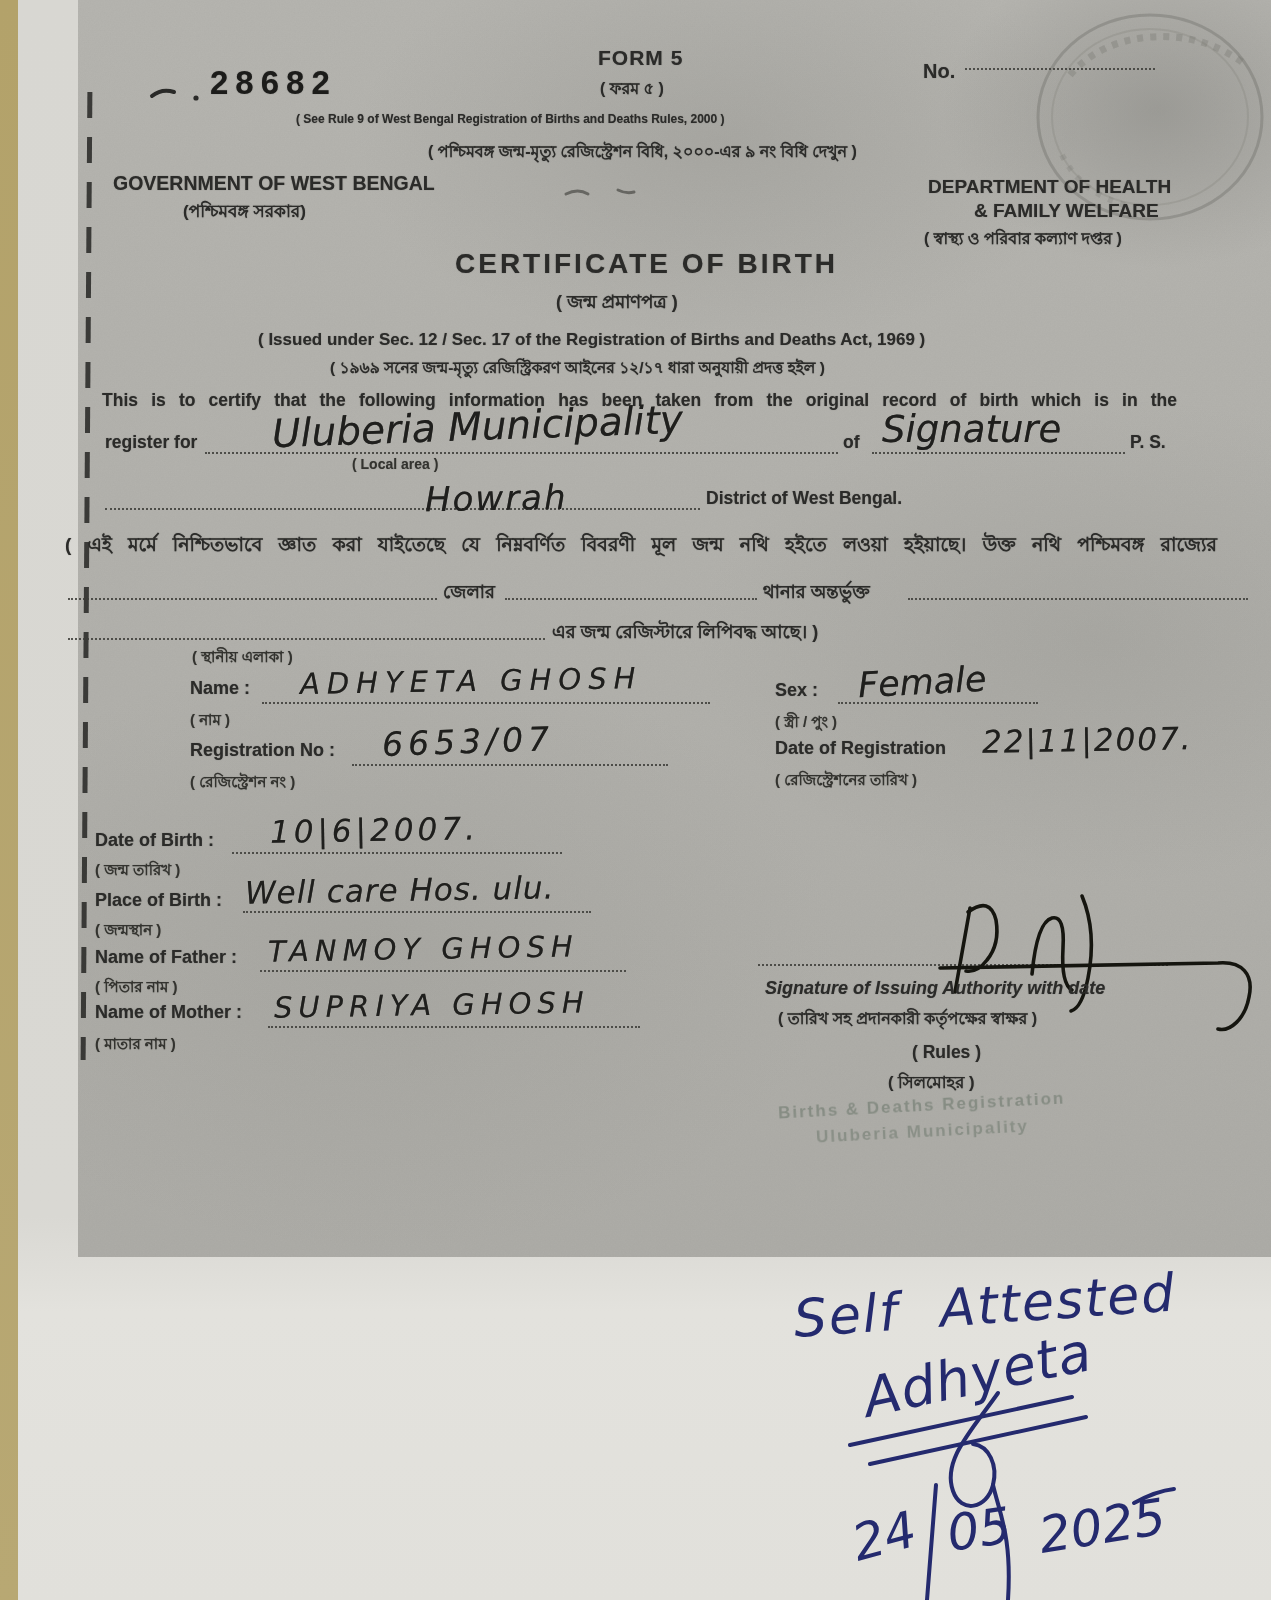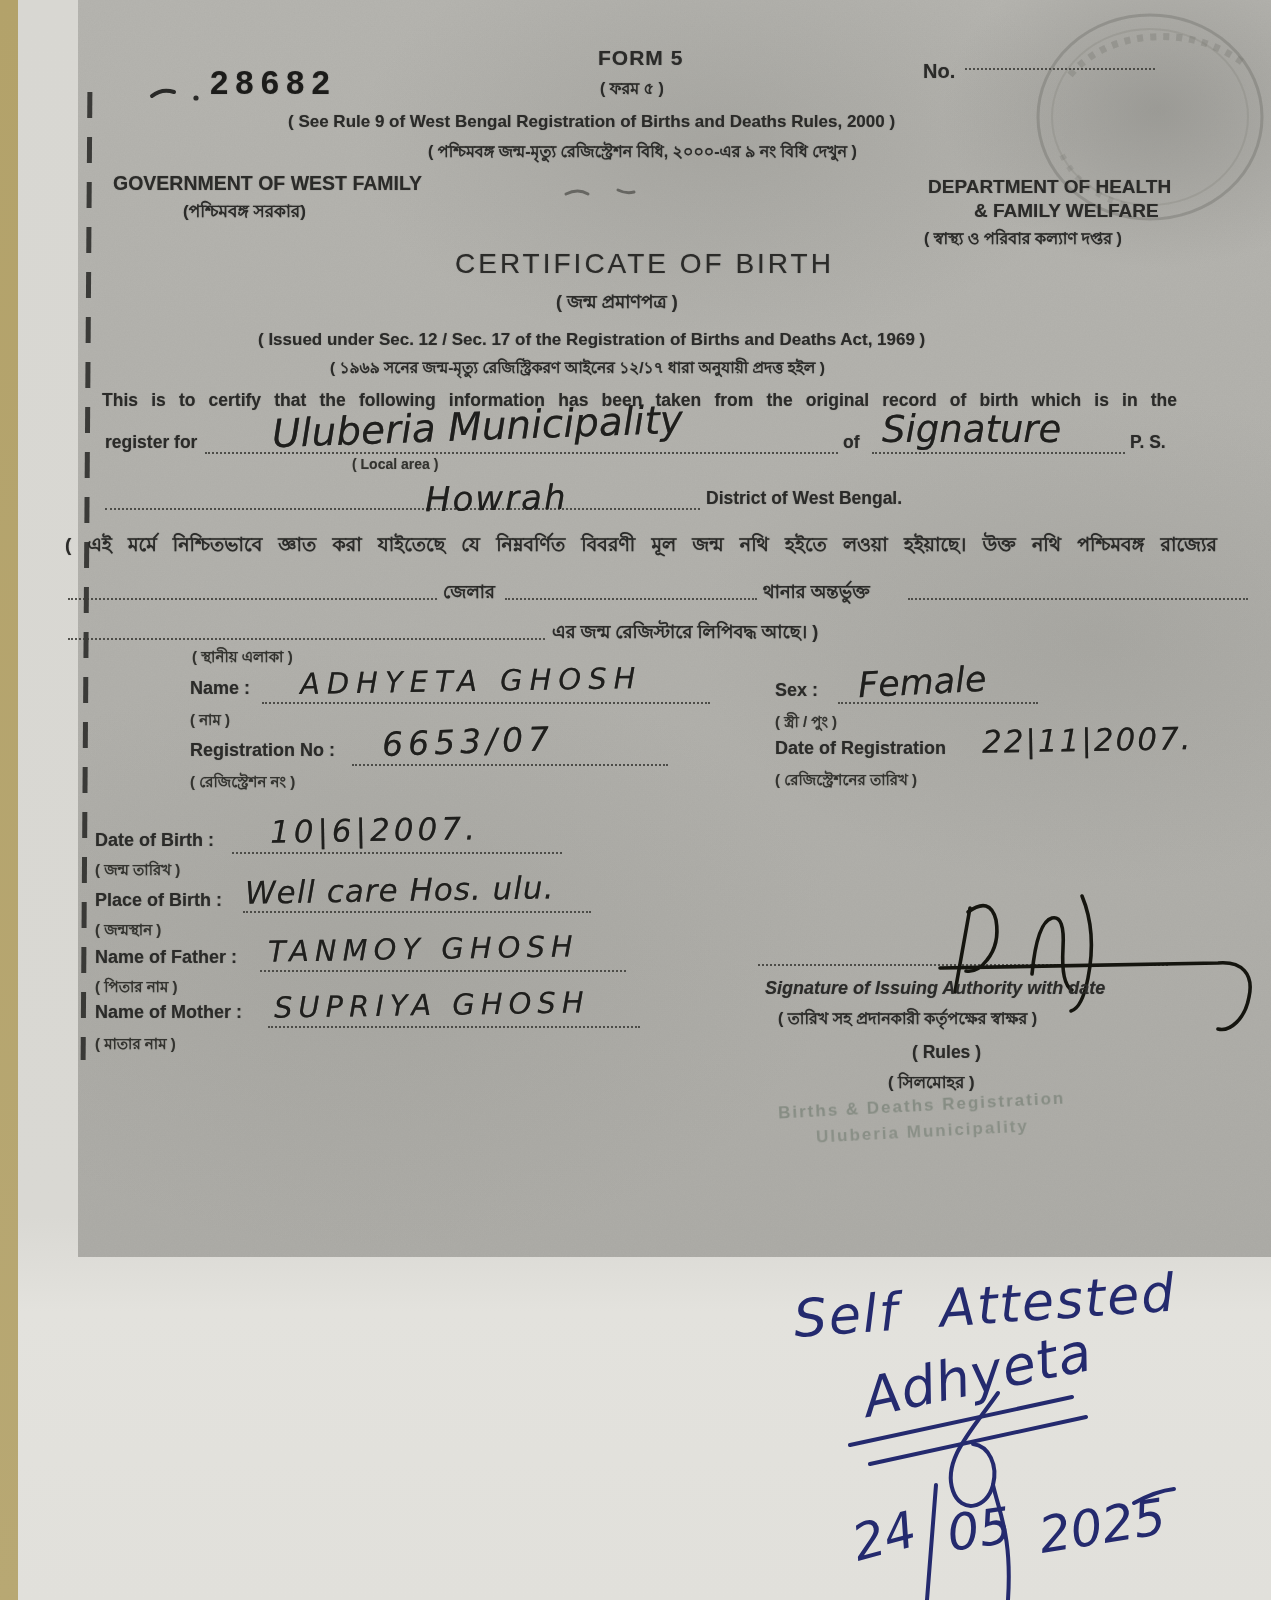--- a/index.html
+++ b/index.html
@@ -61,35 +61,35 @@
 
   <svg class="abs" style="left:148px;top:82px;width:60px;height:24px">
     <path d="M4,14 q10,-8 22,-4" fill="none" stroke="#2a2a28" stroke-width="4" stroke-linecap="round"></path>
     <circle cx="48" cy="16" r="2.6" fill="#2a2a28"></circle>
   </svg>
   <div class="abs lbl" style="left:210px;top:64px;font-size:33px;font-weight:800;letter-spacing:7px;color:#1c1c1a">28682</div>
 
   <div class="abs lbl" style="left:923px;top:60px;font-size:20px">No.</div>
   <div class="abs dotline" style="left:965px;top:68px;width:190px"></div>
 
-  <div class="abs lbl" style="left:288px;top:112px;font-size:17px">( See Rule 9 of West Bengal Registration of Births and Deaths Rules, 2000 )</div>
+  <div class="abs lbl" style="left:296px;top:112px;font-size:12px">( See Rule 9 of West Bengal Registration of Births and Deaths Rules, 2000 )</div>
   <div class="abs lbl" style="left:428px;top:139px;font-size:16px">( পশ্চিমবঙ্গ জন্ম-মৃত্যু রেজিস্ট্রেশন বিধি, ২০০০-এর ৯ নং বিধি দেখুন )</div>
 
-  <div class="abs lbl" style="left:113px;top:172px;font-size:19.5px">GOVERNMENT OF WEST FAMILY</div>
+  <div class="abs lbl" style="left:113px;top:172px;font-size:19.5px">GOVERNMENT OF WEST BENGAL</div>
   <div class="abs lbl" style="left:183px;top:198px;font-size:17px">(পশ্চিমবঙ্গ সরকার)</div>
 
   <svg class="abs" style="left:560px;top:182px;width:90px;height:20px;opacity:.6">
     <path d="M6,12 q12,-6 22,0 M58,8 q8,4 16,2" fill="none" stroke="#3a3a36" stroke-width="3" stroke-linecap="round"></path>
   </svg>
 
   <div class="abs lbl" style="left:928px;top:176px;font-size:19px">DEPARTMENT OF HEALTH</div>
   <div class="abs lbl" style="left:974px;top:200px;font-size:19px">&amp; FAMILY WELFARE</div>
   <div class="abs lbl" style="left:924px;top:226px;font-size:16px">( স্বাস্থ্য ও পরিবার কল্যাণ দপ্তর )</div>
 
-  <div class="abs lbl" style="left:455px;top:248px;font-size:28px;font-weight:400;letter-spacing:3px">CERTIFICATE OF BIRTH</div>
+  <div class="abs lbl" style="left:455px;top:248px;font-size:28px;font-weight:700;letter-spacing:3px">CERTIFICATE OF BIRTH</div>
   <div class="abs lbl" style="left:556px;top:288px;font-size:18px">( জন্ম প্রমাণপত্র )</div>
 
   <div class="abs lbl" style="left:258px;top:330px;font-size:17px">( Issued under Sec. 12 / Sec. 17 of the Registration of Births and Deaths Act, 1969 )</div>
   <div class="abs lbl" style="left:330px;top:356px;font-size:15.5px">( ১৯৬৯ সনের জন্ম-মৃত্যু রেজিস্ট্রিকরণ আইনের ১২/১৭ ধারা অনুযায়ী প্রদত্ত হইল )</div>
 
   <div class="abs lbl" style="left:102px;top:390px;width:1075px;font-size:17.5px;white-space:normal;text-align:justify;text-align-last:justify">This is to certify that the following information has been taken from the original record of birth which is in the</div>
 
   <div class="abs lbl" style="left:105px;top:432px;font-size:17.5px">register for</div>
   <div class="abs dotline" style="left:205px;top:452px;width:633px"></div>
   <div class="abs hw" style="left:272px;top:404px;font-size:39px;transform:rotate(-2deg)">Uluberia Municipality</div>

